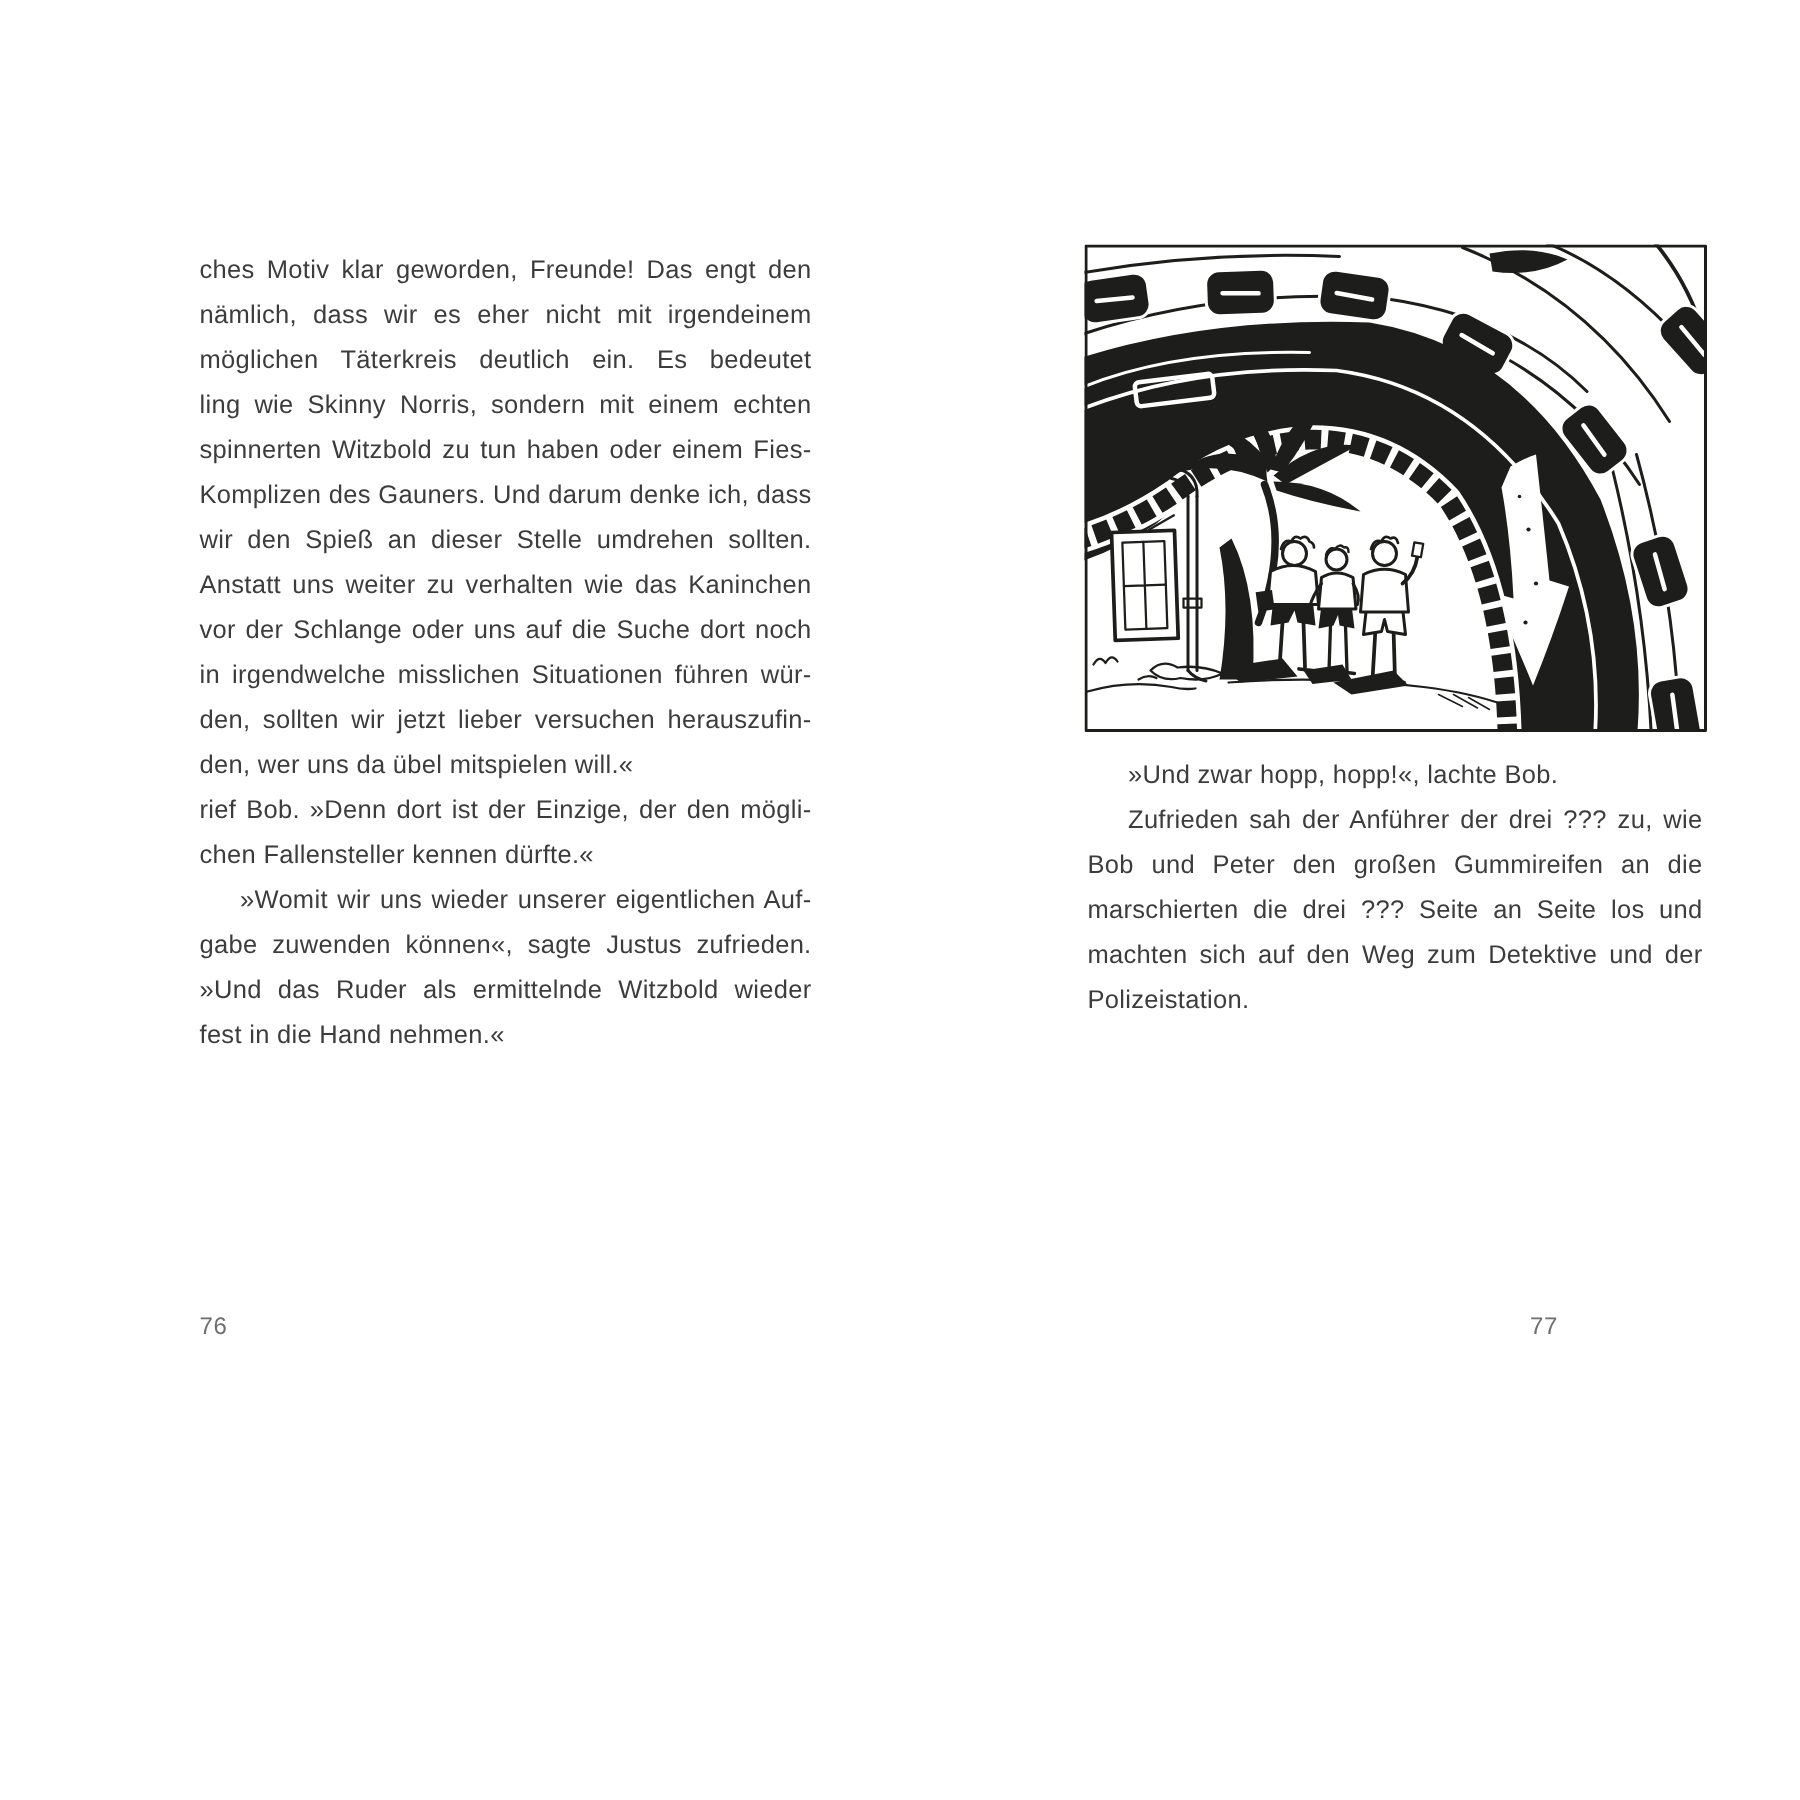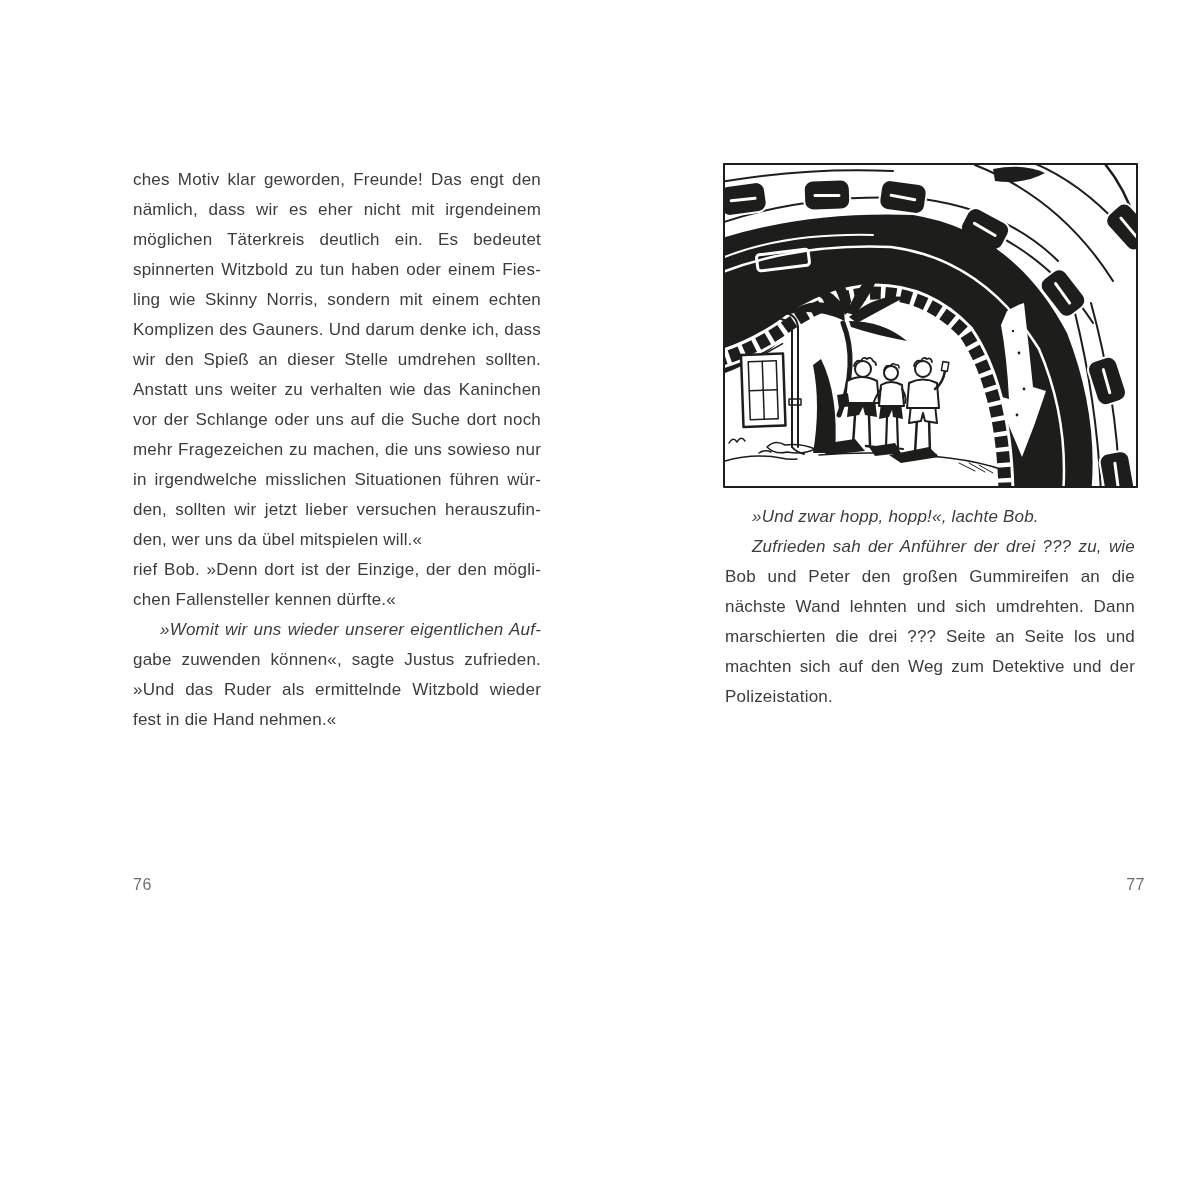--- a/index.html
+++ b/index.html
@@ -10,50 +10,49 @@
   }
   .spread{position:absolute;inset:0;}
   .text-block{
     position:absolute;
     font-size:17px;line-height:30px;
     color:var(--text,#3c3c3c);
     letter-spacing:.2px;
   }
   .text-block .line{text-align:justify;text-align-last:justify;}
   .text-block .line.last{text-align-last:left;}
-  .text-block .line.indent{padding-left:27px;font-style:italic;}
+  .text-block .line.indent{padding-left:27px;}
   #left-text{left:133px;top:165px;width:408px;}
   #right-text{left:725px;top:502px;width:410px;}
   .pagenum{
     position:absolute;top:876px;
     font-size:16px;color:#6e6e6e;letter-spacing:.5px;
   }
   #pn-left{left:133px;}
-  #pn-right{left:1045px;width:100px;text-align:right;}
+  #pn-right{left:1020px;width:100px;}
   .illustration{
     position:absolute;left:723px;top:163px;width:415px;height:325px;margin:0;
   }
 </style>
 </head>
 <body style="--paper: #ffffff; --text: #3c3c3c;">
 
 <div class="spread">
 
   <section>
     <div id="left-text" class="text-block">
         <div class="line">ches Motiv klar geworden, Freunde! Das engt den</div>
         <div class="line">nämlich, dass wir es eher nicht mit irgendeinem</div>
         <div class="line">möglichen Täterkreis deutlich ein. Es bedeutet</div>
+        <div class="line">ling wie Skinny Norris, sondern mit einem echten</div>
         <div class="line">spinnerten Witzbold zu tun haben oder einem Fies-</div>
-        <div class="line">ling wie Skinny Norris, sondern mit einem echten</div>
         <div class="line">Komplizen des Gauners. Und darum denke ich, dass</div>
         <div class="line">wir den Spieß an dieser Stelle umdrehen sollten.</div>
         <div class="line">Anstatt uns weiter zu verhalten wie das Kaninchen</div>
         <div class="line">vor der Schlange oder uns auf die Suche dort noch</div>
-        <div class="line">mehr Fragezeichen zu machen, die uns sowieso nur</div>
         <div class="line">in irgendwelche misslichen Situationen führen wür-</div>
         <div class="line">den, sollten wir jetzt lieber versuchen herauszufin-</div>
         <div class="line last">den, wer uns da übel mitspielen will.«</div>
         <div class="line">rief Bob. »Denn dort ist der Einzige, der den mögli-</div>
         <div class="line last">chen Fallensteller kennen dürfte.«</div>
         <div class="line indent">»Womit wir uns wieder unserer eigentlichen Auf-</div>
         <div class="line">gabe zuwenden können«, sagte Justus zufrieden.</div>
         <div class="line">»Und das Ruder als ermittelnde Witzbold wieder</div>
         <div class="line last">fest in die Hand nehmen.«</div>
       </div>
@@ -223,21 +222,20 @@
 
           <rect x="1" y="1" width="413" height="323" fill="none" stroke="#1d1d1b" stroke-width="2"></rect>
         </g>
       </svg>
     </figure>
 
     <div id="right-text" class="text-block">
         <div class="line indent last">»Und zwar hopp, hopp!«, lachte Bob.</div>
         <div class="line indent">Zufrieden sah der Anführer der drei ??? zu, wie</div>
         <div class="line">Bob und Peter den großen Gummireifen an die</div>
-        <div class="line">nächste Wand lehnten und sich umdrehten. Dann</div>
         <div class="line">marschierten die drei ??? Seite an Seite los und</div>
         <div class="line">machten sich auf den Weg zum Detektive und der</div>
         <div class="line last">Polizeistation.</div>
       </div>
     <div id="pn-right" class="pagenum">77</div>
   </section>
 
 </div>
 
 </body></html>

